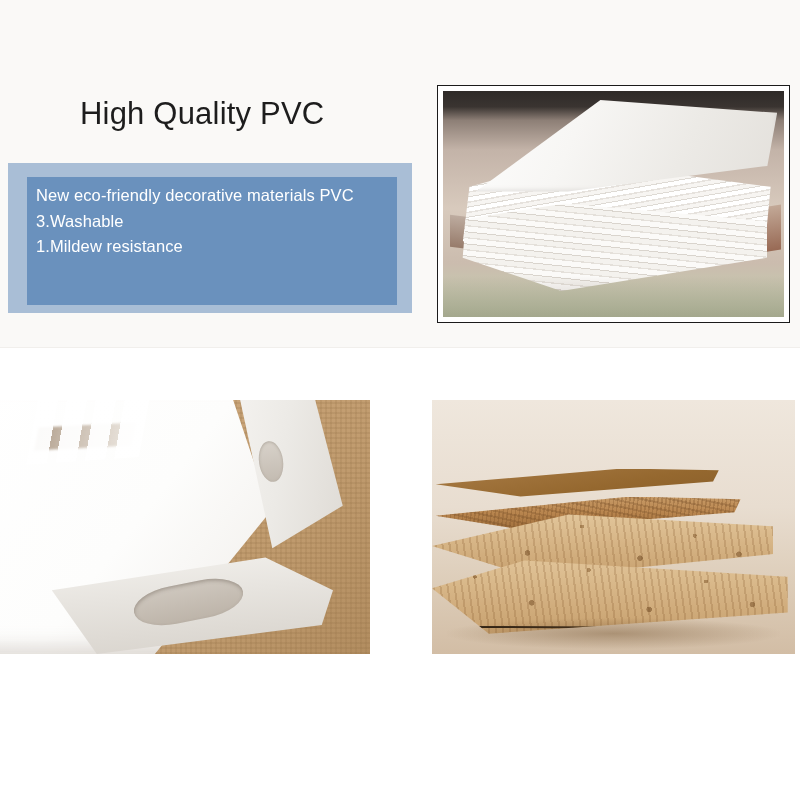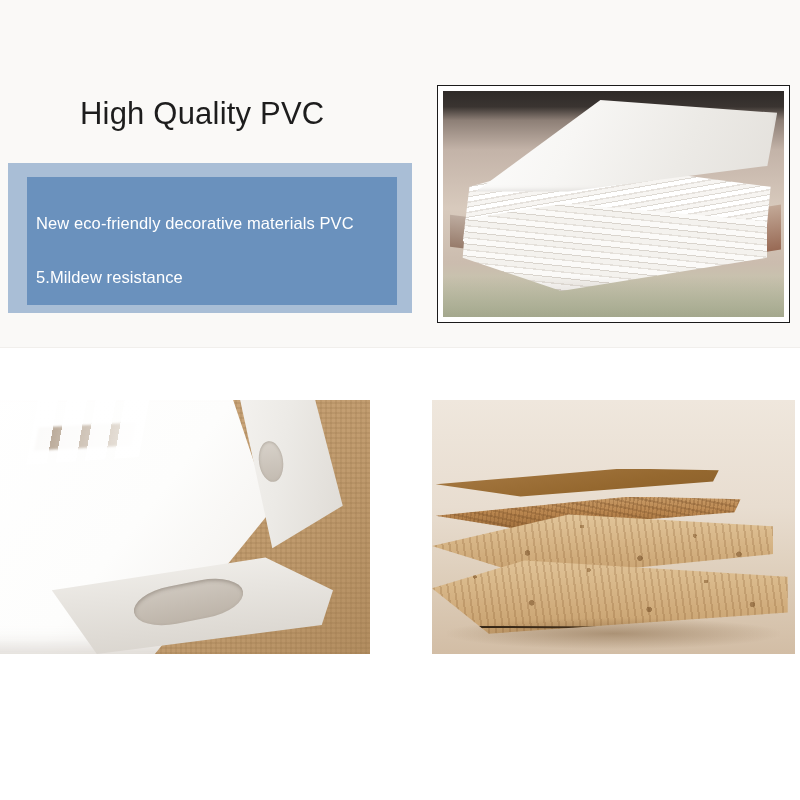--- a/index.html
+++ b/index.html
@@ -35,21 +35,21 @@
   }
   .panel-front {
     position:absolute; left:27px; top:177px; width:370px; height:128px;
     background:rgba(96,137,185,.86);
   }
   .feature-list {
     position:absolute; left:36px; top:183px; width:365px;
     font-size:16.5px; line-height:25.5px; color:#ffffff;
     letter-spacing:.1px; white-space:nowrap;
   }
-  .feature-list div { height:25.5px;margin-top:28px; }
+  .feature-list div { height:25.5px; }
 
   
   .photo-frame {
     position:absolute; left:437px; top:85px; width:353px; height:238px;
     border:1.6px solid #1b1b1b; background:#ffffff; padding:5px;
   }
   .photo-inner { position:relative; width:100%; height:100%; overflow:hidden; }
 
   
   .pvc-scene { position:absolute; inset:0; background:#c9bdb4; overflow:hidden; }
@@ -223,21 +223,22 @@
 
   <div class="top-section">
 
     <div class="headline">High Quality PVC</div>
 
     <div class="panel-back"></div>
     <div class="panel-front"></div>
 
     <div class="feature-list">
       <div>New eco-friendly decorative materials PVC</div>
-      <div>5.Mildew resistance</div>
+      <div>3.Washable</div>
+      <div>1.Mildew resistance</div>
     </div>
 
     <div class="photo-frame">
       <div class="photo-inner">
         <div class="pvc-scene">
           <div class="pvc-bgfloor"></div>
           <div class="pvc-pallet-l"></div>
           <div class="pvc-pallet-r"></div>
           <div class="pvc-stack">
             <div class="pvc-edges"></div>

